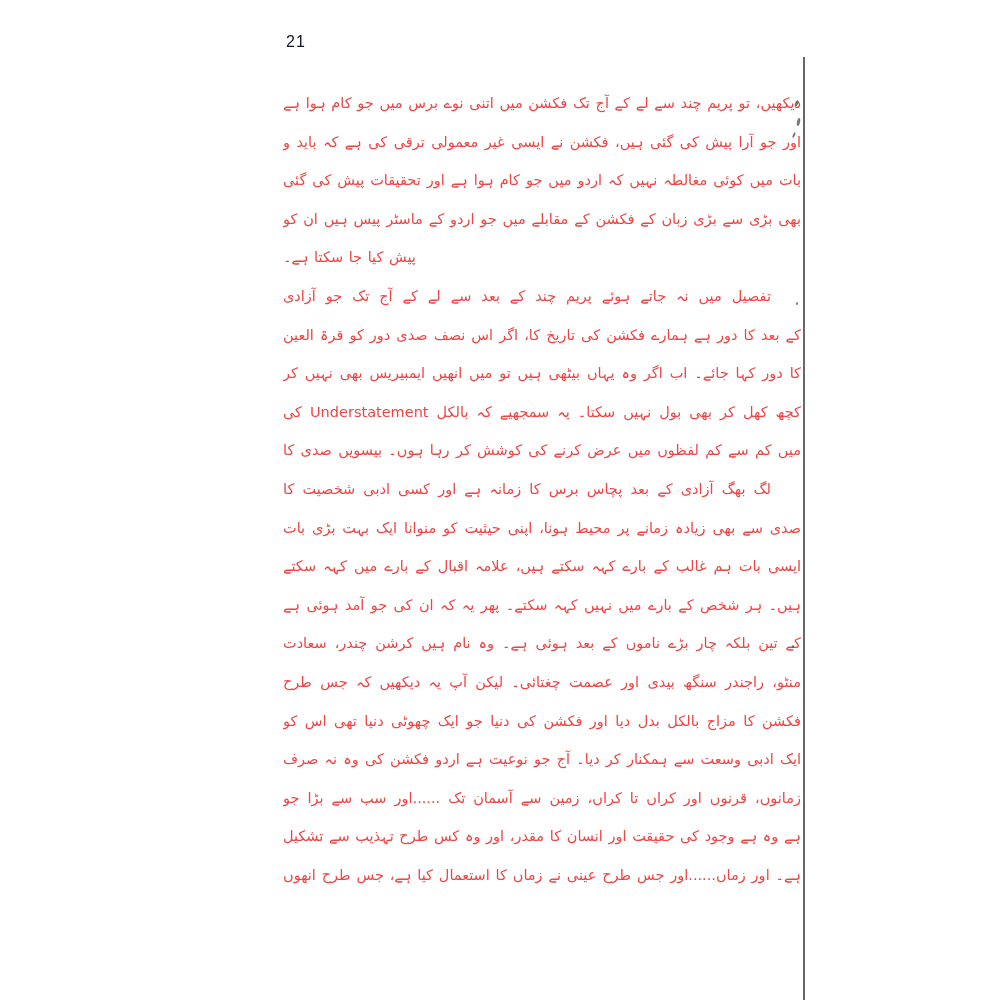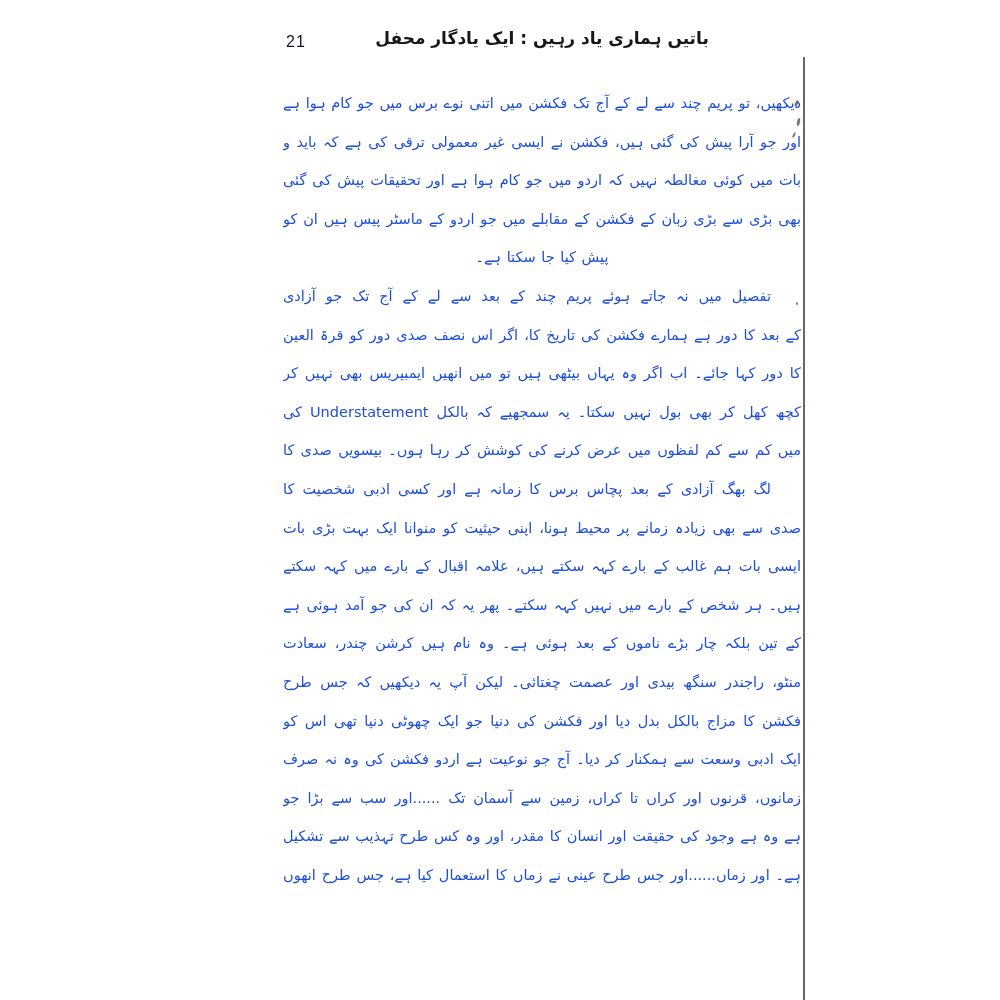--- a/index.html
+++ b/index.html
@@ -36,21 +36,21 @@
     position:absolute;
     top:84px; left:283px;
     width:518px;
     direction:rtl;
     color:#1b1b1b;
   }
   .line {
     height:38.6px;
     line-height:38.6px;
     font-size:14.5px;
-    text-align:center;
+    text-align:left;
     overflow:hidden;
     word-spacing:1px;
   }
   .line.just {
     text-align:justify;
     text-align-last:justify;
   }
   .line.indent {
     padding-right:30px;
   }
@@ -71,23 +71,22 @@
   .s2 { left:797px; top:118px; width:3px; height:8px; transform:rotate(12deg); }
   .s3 { left:793px; top:132px; width:2px; height:6px; transform:rotate(25deg); }
   .s4 { left:796px; top:302px; width:2px; height:3px; }
   .s5 { left:792px; top:645px; width:2px; height:3px; }
 </style>
 </head>
 <body>
 
 <div class="page">
   <div class="page-number">21</div>
-  <div class="header-title" dir="rtl">باتیں ہماری یاد رہیں : ایک یادگار محفل</div>
 
-  <div class="text-block" dir="rtl" style="color: #1d4ed8;">
+  <div class="text-block" dir="rtl" style="color: #ef4444;">
       <div class="line just">دیکھیں، تو پریم چند سے لے کے آج تک فکشن میں اتنی نوے برس میں جو کام ہوا ہے</div>
       <div class="line just">اور جو آرا پیش کی گئی ہیں، فکشن نے ایسی غیر معمولی ترقی کی ہے کہ باید و شاید۔ اور اس</div>
       <div class="line just">بات میں کوئی مغالطہ نہیں کہ اردو میں جو کام ہوا ہے اور تحقیقات پیش کی گئی ہیں، کسی</div>
       <div class="line just">بھی بڑی سے بڑی زبان کے فکشن کے مقابلے میں جو اردو کے ماسٹر پیس ہیں ان کو</div>
       <div class="line">پیش کیا جا سکتا ہے۔</div>
       <div class="line just indent">تفصیل میں نہ جاتے ہوئے پریم چند کے بعد سے لے کے آج تک جو آزادی</div>
       <div class="line just">کے بعد کا دور ہے ہمارے فکشن کی تاریخ کا، اگر اس نصف صدی دور کو قرۃ العین حیدر</div>
       <div class="line just">کا دور کہا جائے۔ اب اگر وہ یہاں بیٹھی ہیں تو میں انھیں ایمبیریس بھی نہیں کر سکتا اور</div>
       <div class="line just">کچھ کھل کر بھی بول نہیں سکتا۔ یہ سمجھیے کہ بالکل Understatement کی زبان میں،</div>
       <div class="line just">میں کم سے کم لفظوں میں عرض کرنے کی کوشش کر رہا ہوں۔ بیسویں صدی کا نصفِ اول</div>

